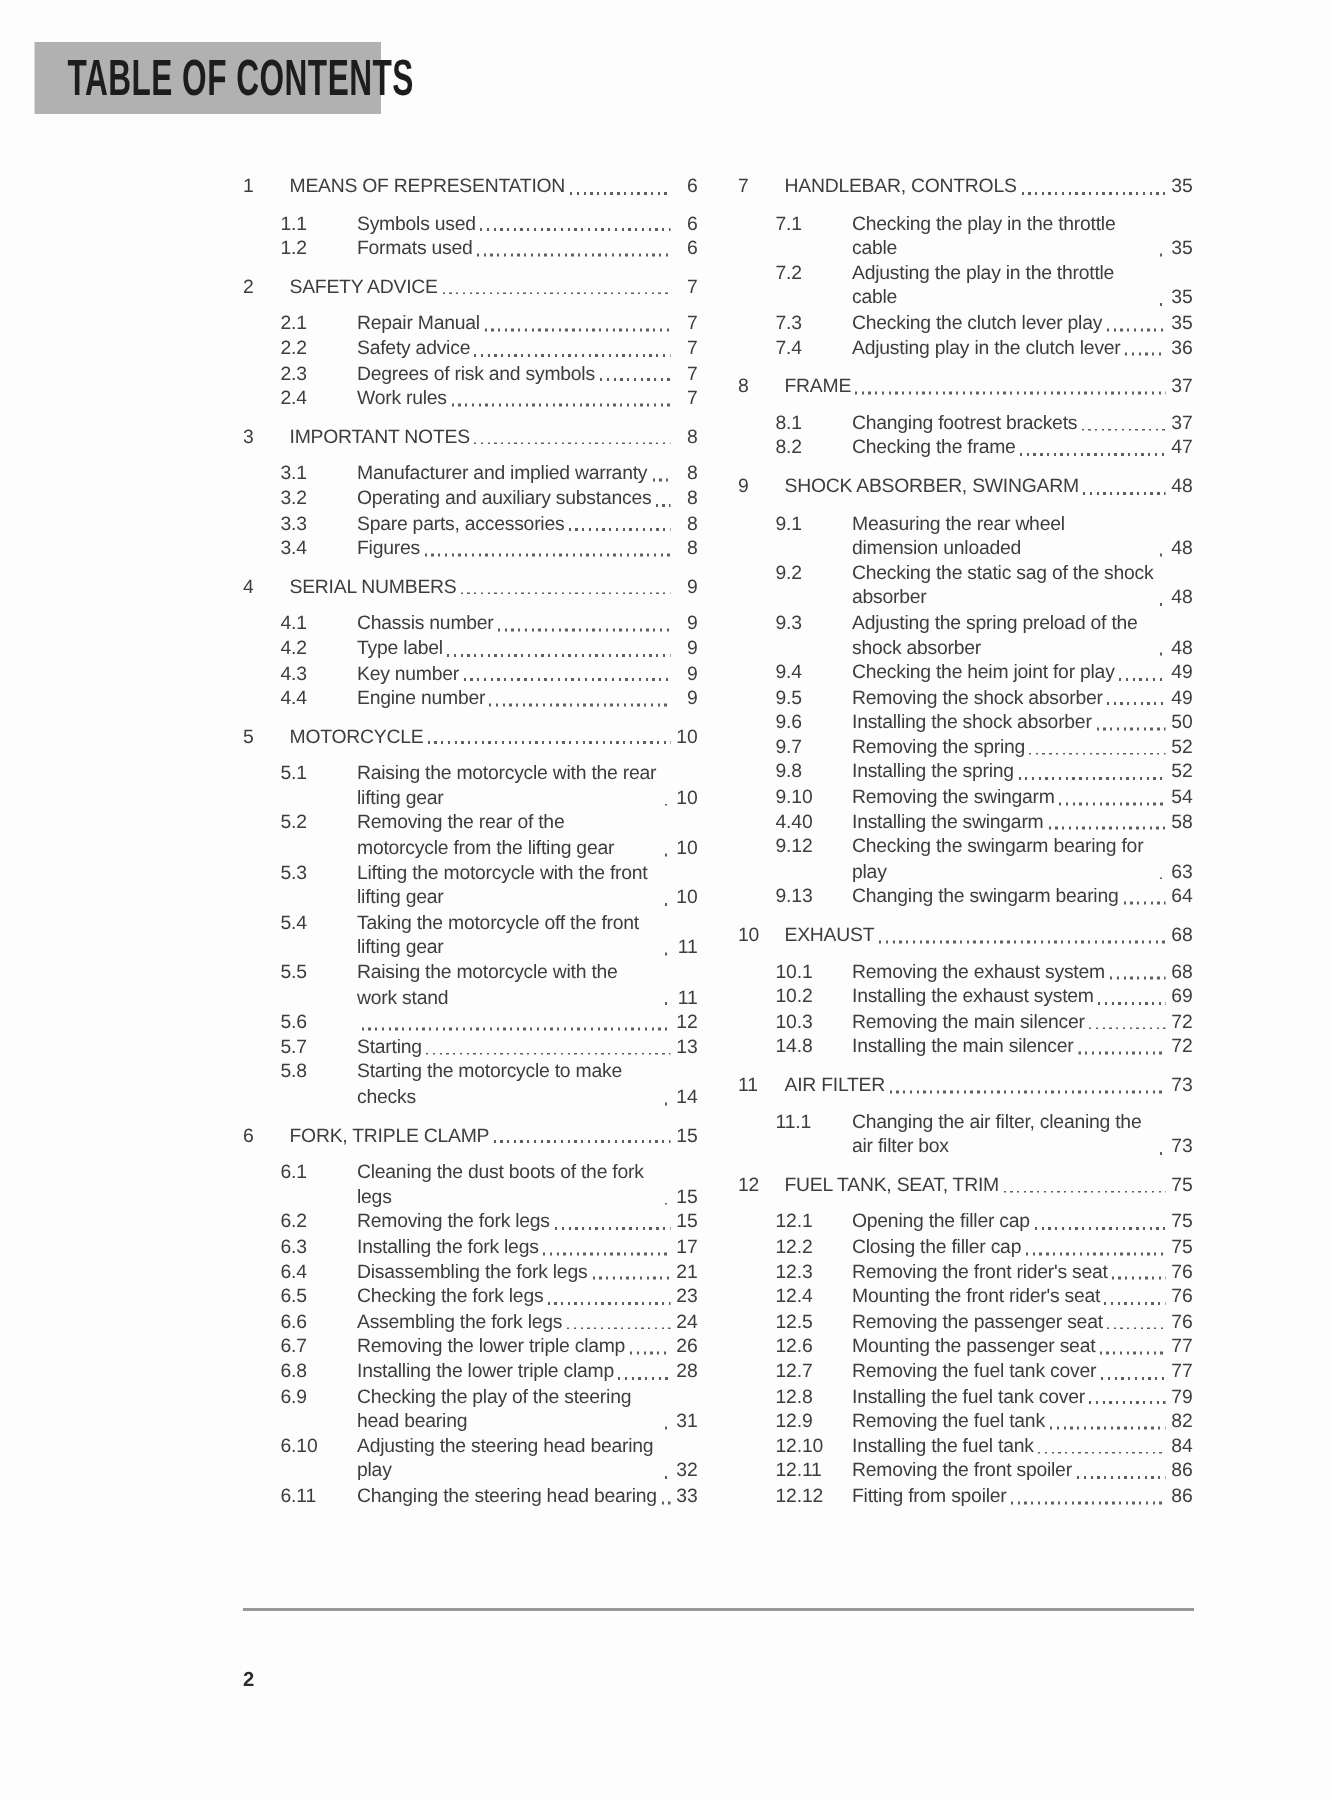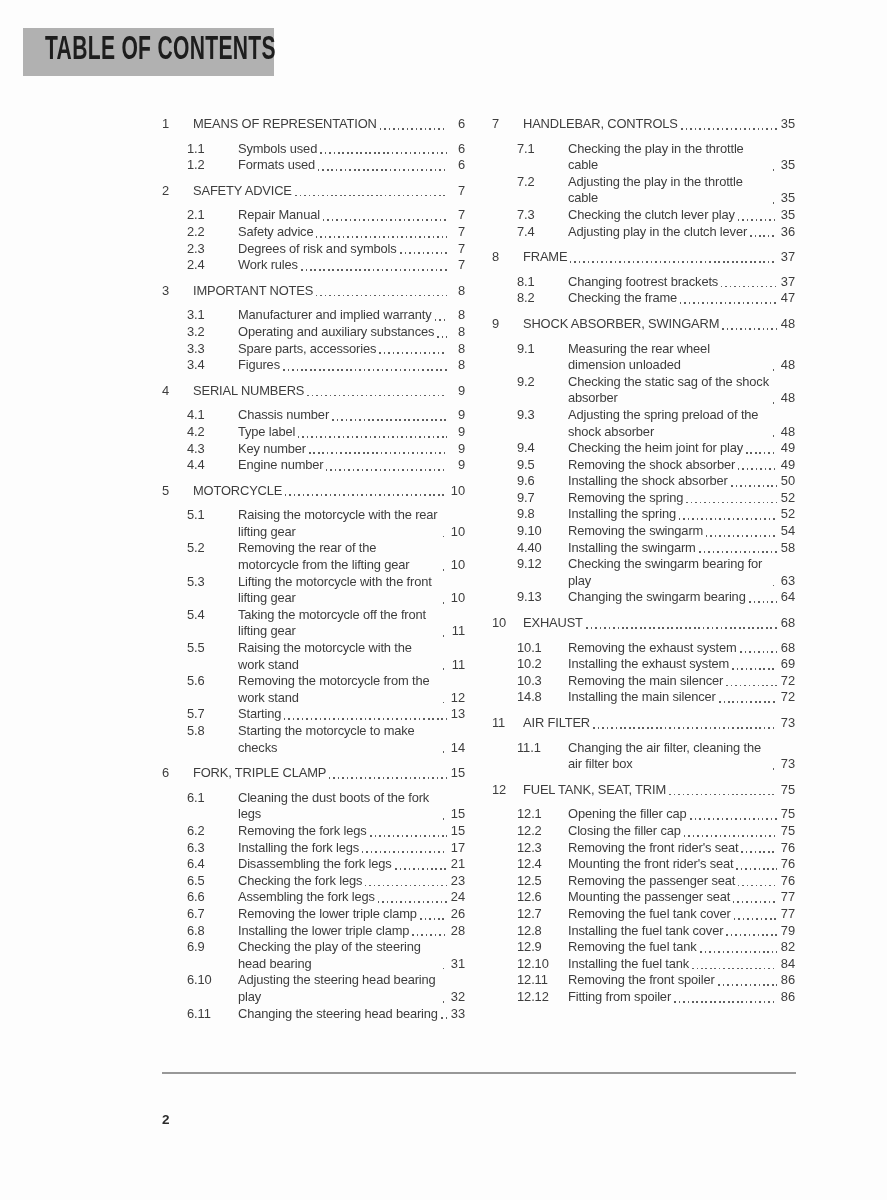--- a/index.html
+++ b/index.html
@@ -9,23 +9,24 @@
     height: 1200px;
     background: #fdfdfd;
     font-family: "Liberation Sans", sans-serif;
     color: #3d3d3d;
     overflow: hidden;
   }
   
   .header {
     position: absolute;
     left: 23px; top: 28px;
-    width: 251px; height: 48px;
+    width: 231px; height: 48px;
     background: #b1b1b1;
     display: flex;
+    align-items: center;
   }
   .header-title {
     font-weight: bold;
     font-size: 34px;
     color: #1d1d1d;
     white-space: nowrap;
     margin-left: 22px;
     transform: scaleX(0.62);
     transform-origin: 0 50%;
     letter-spacing: 0.5px;
@@ -229,21 +230,20 @@
           <span class="pagenum">11</span>
         </div>
         <div class="row section">
           <span class="num">5.5</span>
           <span class="title">Raising the motorcycle with the work stand</span>
           <span class="leader"></span>
           <span class="pagenum">11</span>
         </div>
         <div class="row section">
           <span class="num">5.6</span>
-          <span class="title">Removing the motorcycle from the work stand</span>
           <span class="leader"></span>
           <span class="pagenum">12</span>
         </div>
         <div class="row section">
           <span class="num">5.7</span>
           <span class="title">Starting</span>
           <span class="leader"></span>
           <span class="pagenum">13</span>
         </div>
         <div class="row section">

